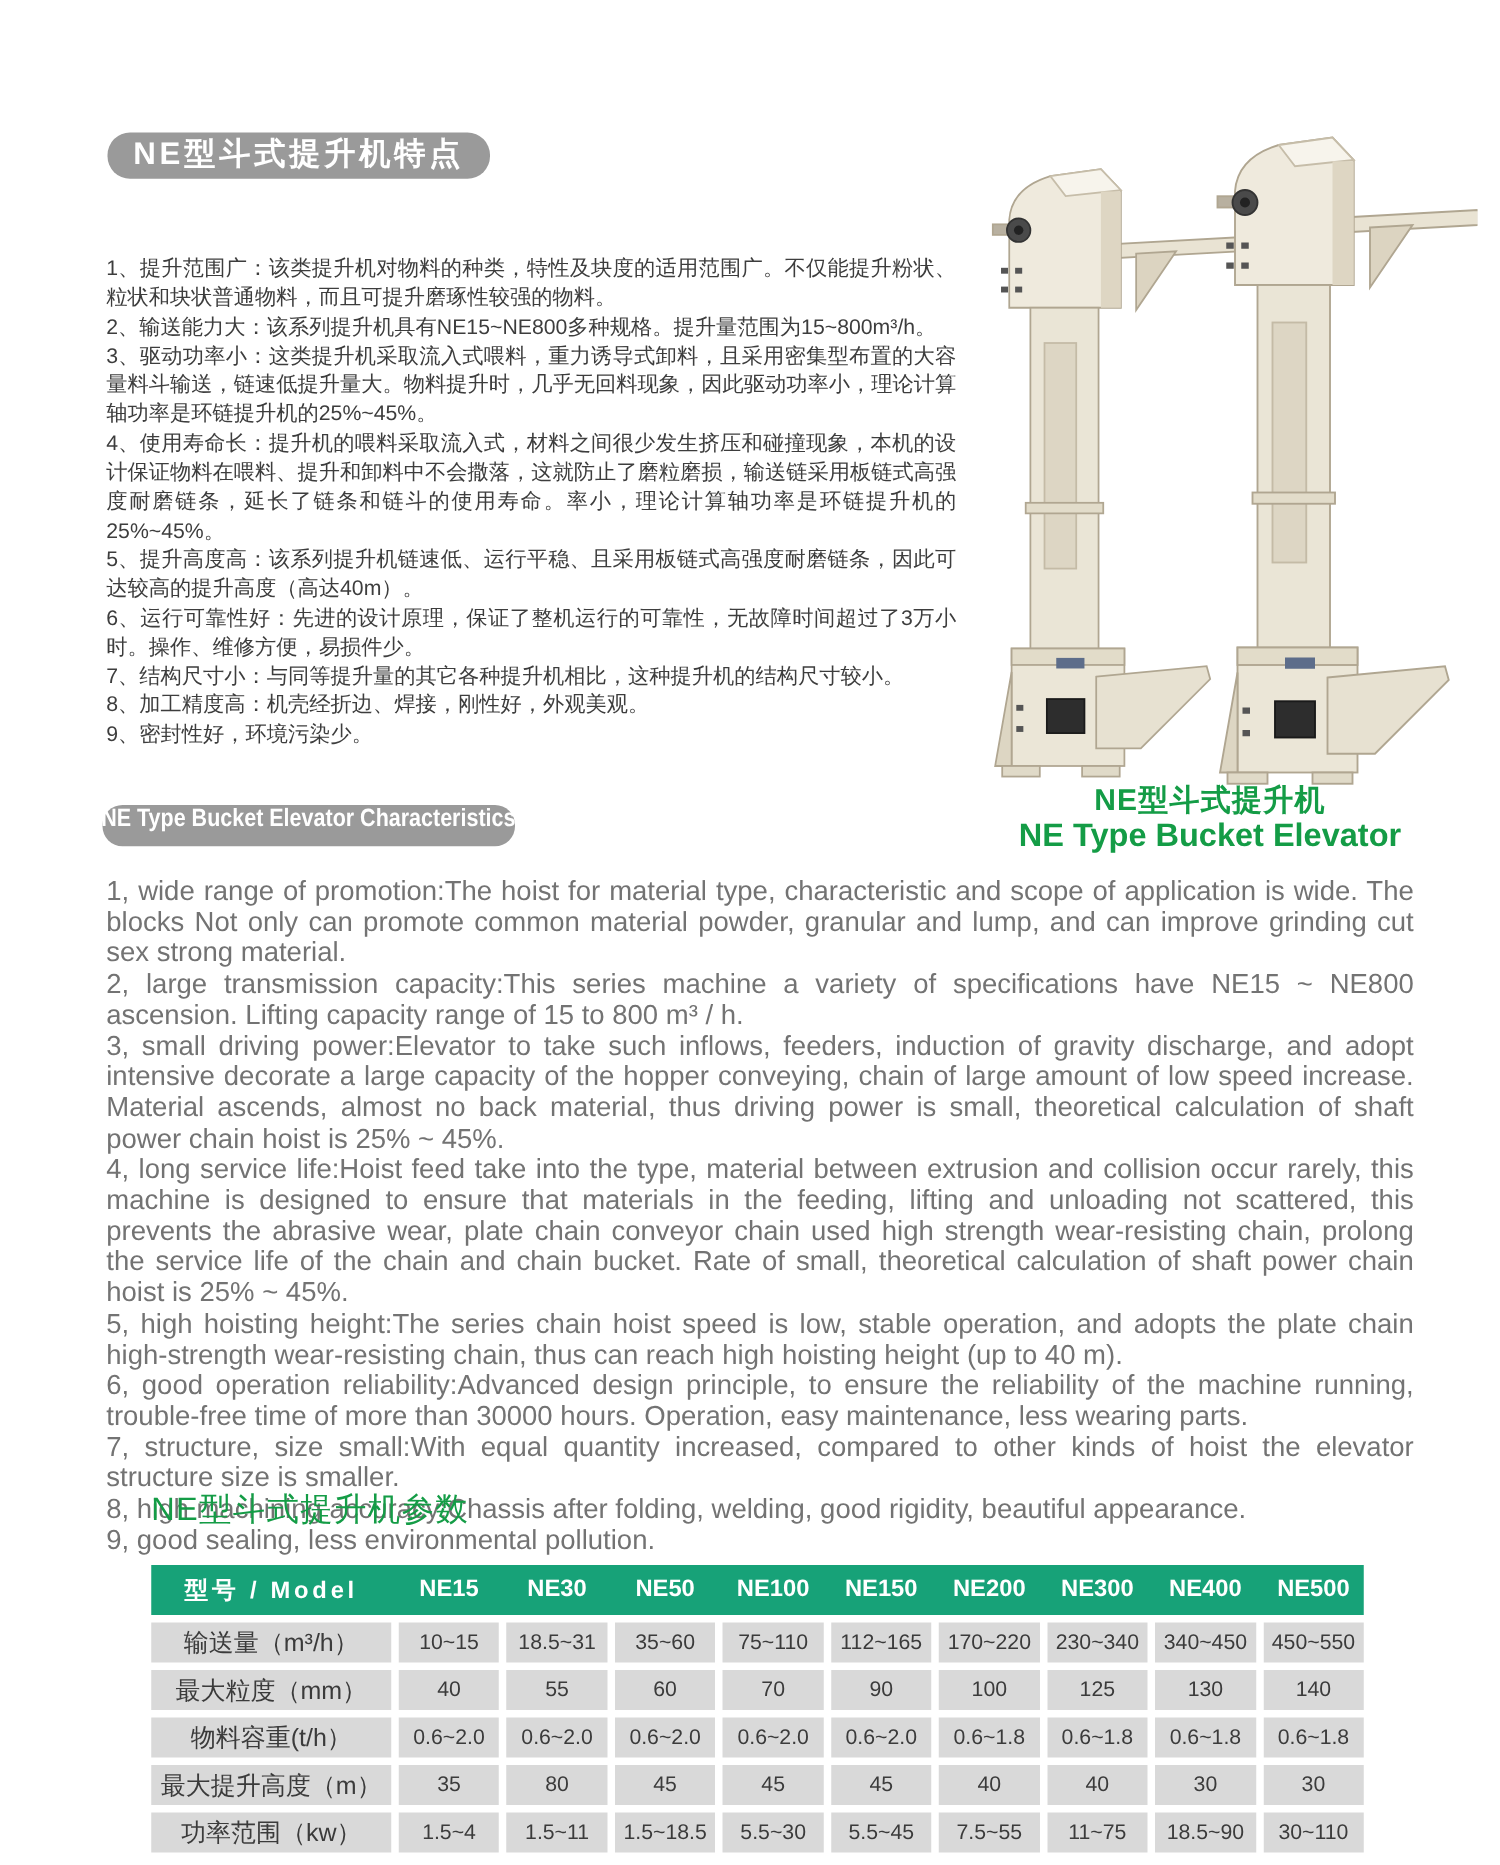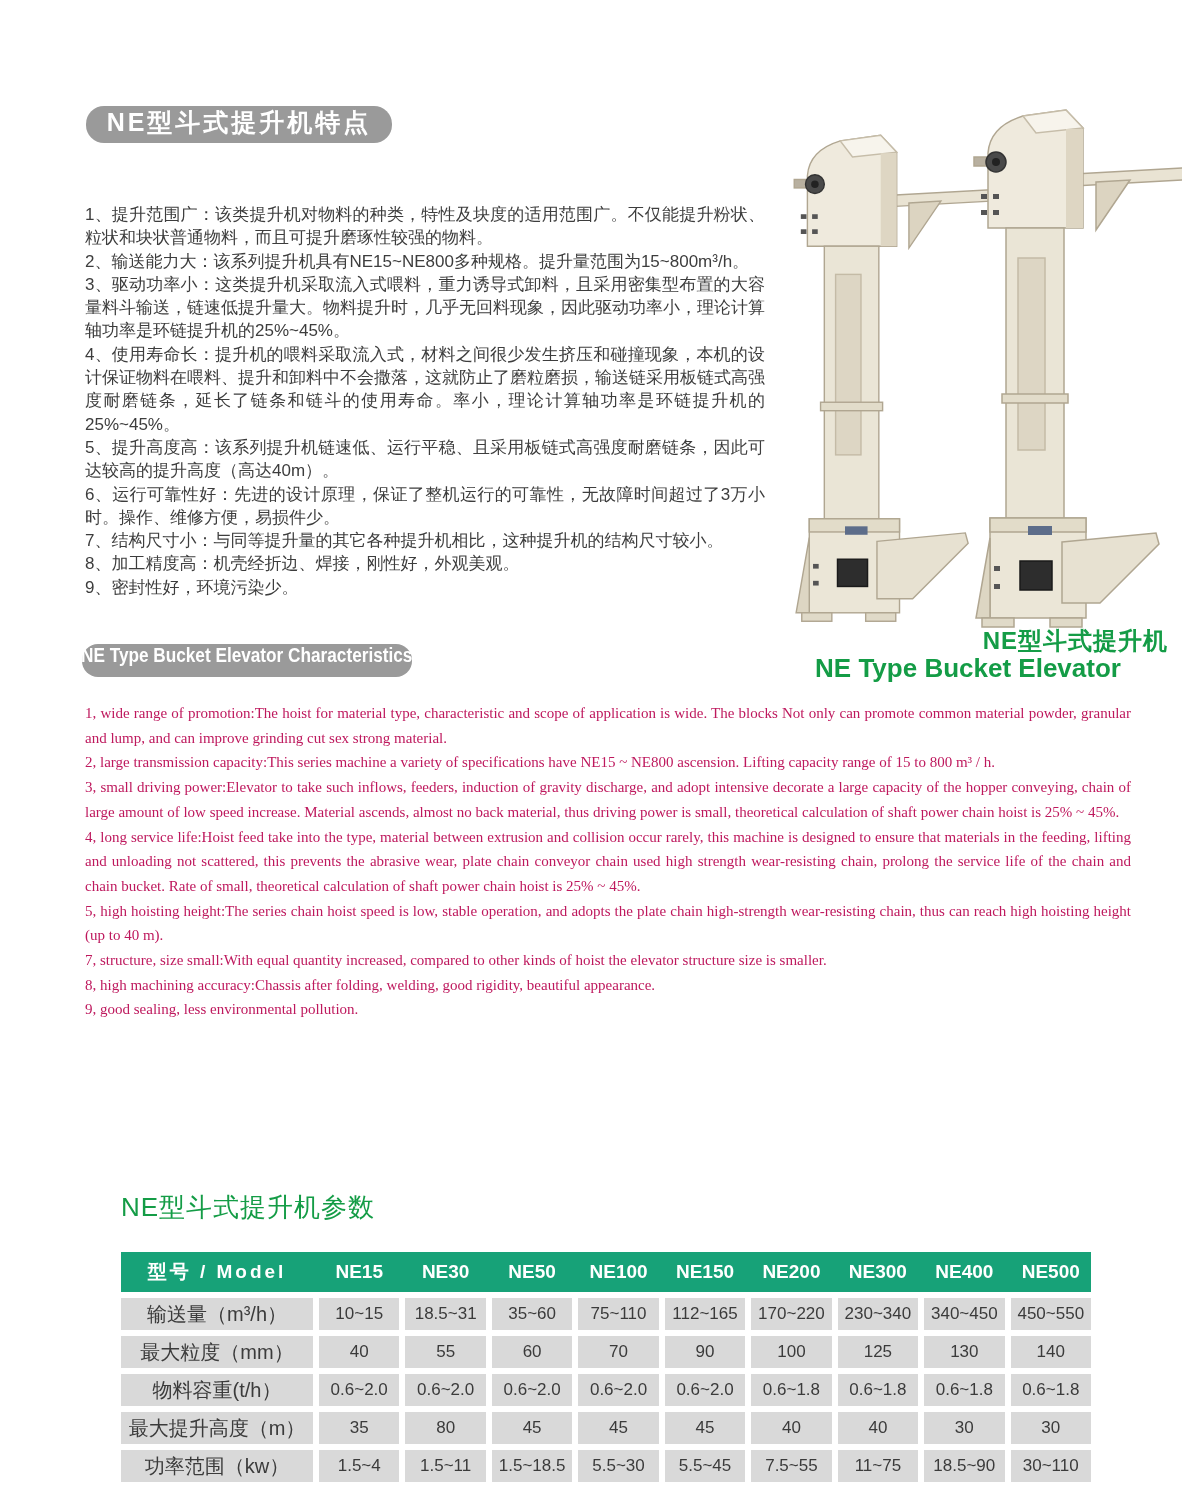--- a/index.html
+++ b/index.html
@@ -26,32 +26,32 @@
   .badge-en .squeeze { display:inline-block; transform:scaleX(0.86); transform-origin:center; }
 
   
   .cn-features {
     position:absolute; left:85px; top:167px; width:680px;
     font-size:17px; line-height:23.3px; color:#3d3d3d; text-align:justify;margin-top:36px;
   }
   .cn-features p { margin:0; }
   .en-features {
     position:absolute; left:85px; top:701px; width:1046px;
-    font-size:15px; line-height:24.7px; color:#be185d; text-align:justify;font-family:Liberation Serif, serif;
+    font-size:22px; line-height:24.7px; color:#737373; text-align:justify;
   }
   .en-features p { margin:0; }
 
   
   .figure { position:absolute; left:782px; top:96px; width:400px; height:534px; }
   .figure svg { width:100%; height:100%; display:block; }
   .figure-caption {
     position:absolute; left:768px; top:627px; width:400px; text-align:center;
     color:var(--accent-green,#149c46); font-weight:bold;
   }
-  .cap-cn { font-size:24px; line-height:27px; letter-spacing:1px;text-align:right; }
+  .cap-cn { font-size:24px; line-height:27px; letter-spacing:1px; }
   .cap-en { font-size:26px; line-height:29px; }
 
   
   .params-title {
     position:absolute; left:121px; top:1190px; width:970px; text-align:left;
     font-size:26px; font-weight:normal; color:var(--accent-green,#149c46); letter-spacing:1px;
   }
   .param-table { position:absolute; left:121px; top:1252px; width:970px; }
   .thead {
     display:grid; grid-template-columns:192px repeat(9,1fr); column-gap:6px;
@@ -145,20 +145,21 @@
   <div class="badge badge-en">
     <span class="squeeze">NE Type Bucket Elevator Characteristics</span>
   </div>
 
   <div class="en-features">
       <p>1, wide range of promotion:The hoist for material type, characteristic and scope of application is wide. The blocks Not only can promote common material powder, granular and lump, and can improve grinding cut sex strong material.</p>
       <p>2, large transmission capacity:This series machine a variety of specifications have NE15 ~ NE800 ascension. Lifting capacity range of 15 to 800 m³ / h.</p>
       <p>3, small driving power:Elevator to take such inflows, feeders, induction of gravity discharge, and adopt intensive decorate a large capacity of the hopper conveying, chain of large amount of low speed increase. Material ascends, almost no back material, thus driving power is small, theoretical calculation of shaft power chain hoist is 25% ~ 45%.</p>
       <p>4, long service life:Hoist feed take into the type, material between extrusion and collision occur rarely, this machine is designed to ensure that materials in the feeding, lifting and unloading not scattered, this prevents the abrasive wear, plate chain conveyor chain used high strength wear-resisting chain, prolong the service life of the chain and chain bucket. Rate of small, theoretical calculation of shaft power chain hoist is 25% ~ 45%.</p>
       <p>5, high hoisting height:The series chain hoist speed is low, stable operation, and adopts the plate chain high-strength wear-resisting chain, thus can reach high hoisting height (up to 40 m).</p>
+      <p>6, good operation reliability:Advanced design principle, to ensure the reliability of the machine running, trouble-free time of more than 30000 hours. Operation, easy maintenance, less wearing parts.</p>
       <p>7, structure, size small:With equal quantity increased, compared to other kinds of hoist the elevator structure size is smaller.</p>
       <p>8, high machining accuracy:Chassis after folding, welding, good rigidity, beautiful appearance.</p>
       <p>9, good sealing, less environmental pollution.</p>
     </div>
 
   <div class="params-title">NE型斗式提升机参数</div>
 
   <div class="param-table">
     <div class="thead">
         <div class="th model">型号 / Model</div>

